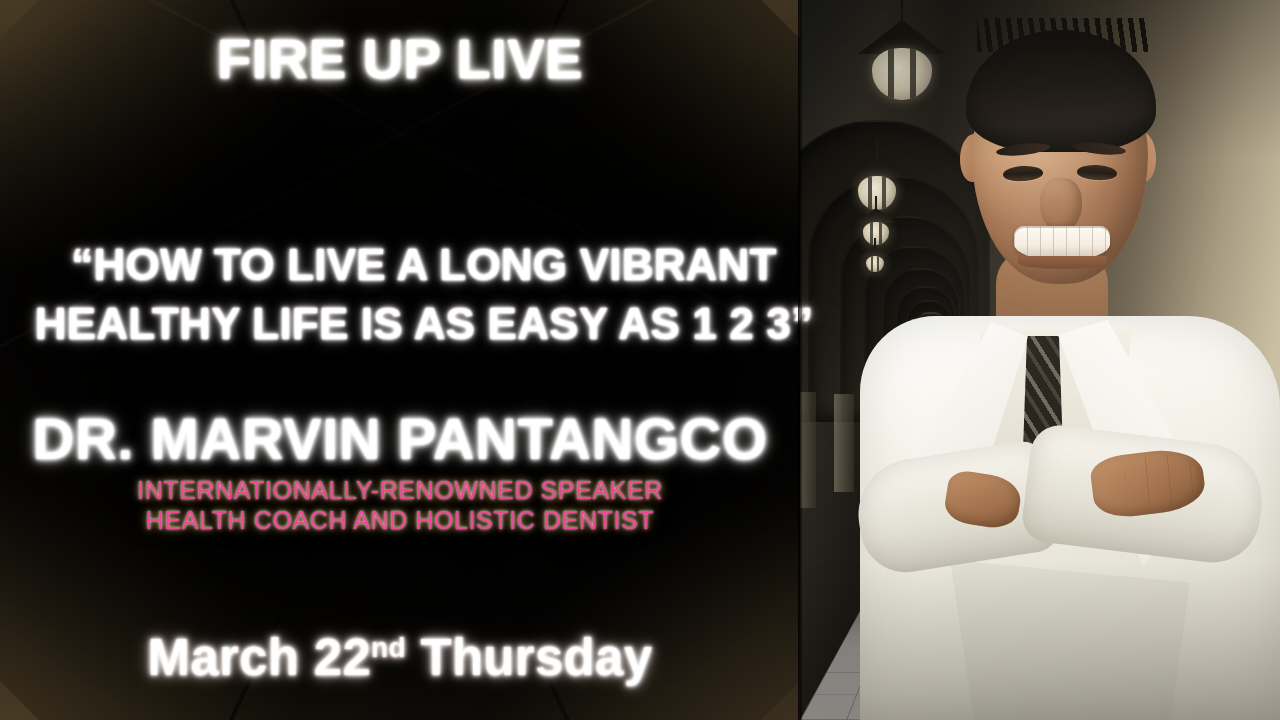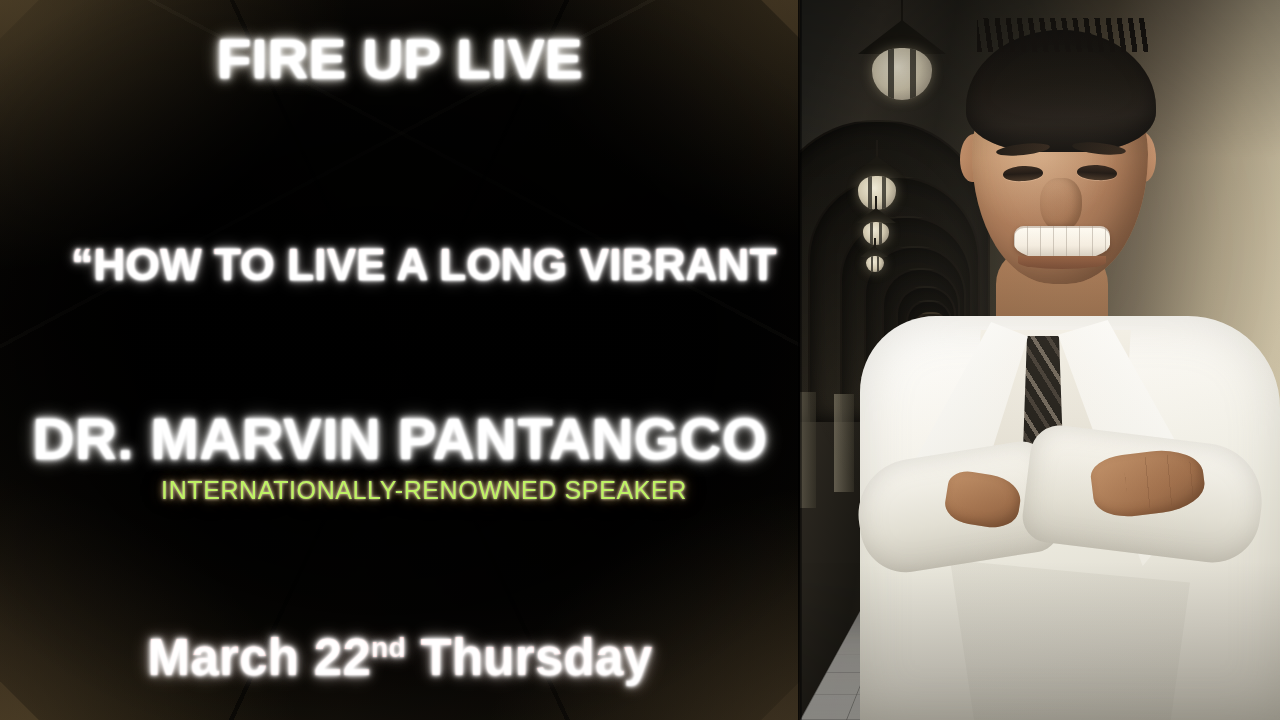--- a/index.html
+++ b/index.html
@@ -149,27 +149,26 @@
        #221c12 0%, #0d0a07 26%, #000 46%, #000 100%);
     -webkit-background-clip: text;
     background-clip: text;
     color: transparent;
     -webkit-text-fill-color: transparent;
   }
 
   
   .credential {
     position: absolute; left: 0; width: 800px;
-    color: #bef264;
+    color: #ec4899;
     font-weight: normal;
     letter-spacing: 0.6px;
     text-shadow:
       0 0 3px rgba(255,238,200,.95), 0 0 7px rgba(240,210,150,.75),
       0 0 14px rgba(190,150,80,.55), 0 0 24px rgba(140,105,50,.35);
-    padding-left: 24px;
   }
   #cred-1 { top: 478px; font-size: 25px; }
   #cred-2 { top: 508px; font-size: 25px; }
   #cred-3 { top: 538px; font-size: 33px; letter-spacing: 0.8px; }
 
   
   .footer-line {
     position: absolute; left: 0; width: 800px;
     font-weight: bold;
     letter-spacing: 0.3px;
@@ -448,24 +447,26 @@
     <div class="facet" id="facet-warm"></div>
     <div class="facet" id="facet-seams"></div>
     <div class="facet" id="facet-vignette"></div>
   </div>
 
   <div id="content">
 
     <div class="headline line" id="hl-1"><span class="fill">FIRE UP LIVE</span></div>
 
     <div class="quote line" id="q-1"><span class="fill">“HOW TO LIVE A LONG VIBRANT</span></div>
+    <div class="quote line" id="q-2"><span class="fill">HEALTHY LIFE IS AS EASY AS 1 2 3”</span></div>
 
     <div class="line" id="speaker-name"><span class="fill">DR. MARVIN PANTANGCO</span></div>
 
     <div class="credential line" id="cred-1">INTERNATIONALLY-RENOWNED  SPEAKER</div>
+    <div class="credential line" id="cred-2">HEALTH COACH AND HOLISTIC DENTIST</div>
 
     <div class="footer-line line" id="foot-1"><span class="fill"><span>March 22</span><sup>nd</sup><span> Thursday</span></span></div>
 
   </div>
 
   <div id="seam"></div>
 
   <div id="photo">
 
     <div id="corridor-base"></div>

